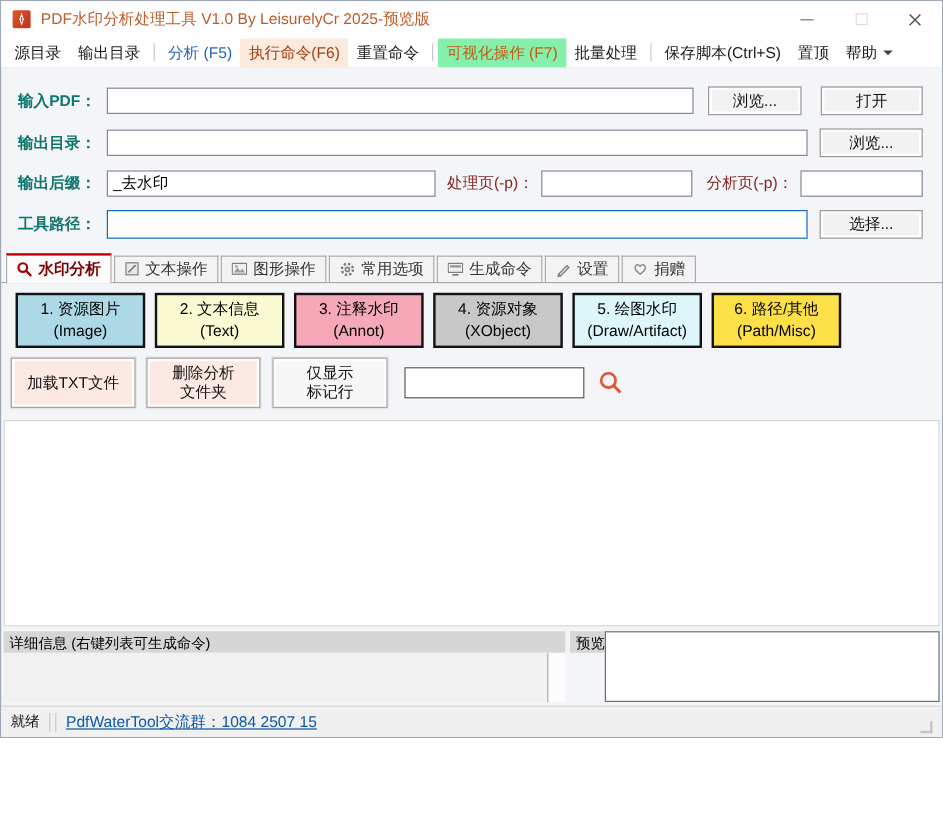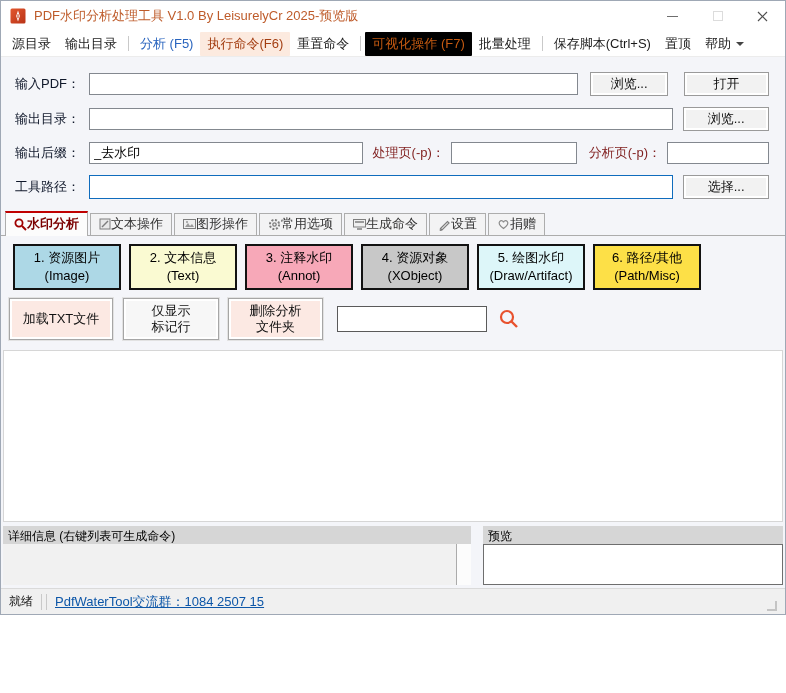--- a/index.html
+++ b/index.html
@@ -16,43 +16,43 @@
   .win-controls { margin-left:auto; display:flex; height:30px; }
   .wbtn { width:45px; height:30px; display:flex; align-items:center; justify-content:center; }
   .min-glyph { width:11px; height:0; border-top:1px solid #6E6E6E; }
   .max-glyph { width:10px; height:10px; border:1px solid #DCDCDC; }
   
   .menubar { height:26px; background:#FFFFFF; border-bottom:1px solid #ECECEC;
     display:flex; align-items:center; padding:0 4px; flex:0 0 auto; }
   .mitem { font-size:13px; color:#1A1A1A; padding:3px 7px; white-space:nowrap; cursor:default; border-radius:1px; }
   .m-blue { color:#2964BE; }
   .m-exec { color:#A33E12; background:#FCEADF; }
-  .m-vis  { color:#C55A11; background:#000000; }
+  .m-vis  { color:#C55A11; background:#86efac; }
   .msep { width:1px; height:15px; background:#C9C9C9; margin:0 4px; }
   .m-help { display:flex; align-items:center; gap:5px; }
   .dd-arrow { width:0; height:0; border-left:4px solid transparent; border-right:4px solid transparent; border-top:4px solid #444; }
   
   .form { padding:15px 16px 6px 14px; flex:0 0 auto; }
   .frow { display:flex; align-items:center; margin-bottom:11px; }
   .frow:last-child { margin-bottom:6px; }
-  .flabel { width:74px; font-size:13px; color:#0f172a; flex:0 0 auto; }
+  .flabel { width:74px; font-size:13px; color:#0f766e; flex:0 0 auto;font-weight:bold; }
   .tin { height:22px; border:1px solid #83888F; background:#FFFFFF; font-size:13px;
     padding:9px 4px; font-family:"Liberation Sans", sans-serif; outline:none; }
   .tin-blue { border:1px solid #0F6CBD; height:24px; }
   .wbutton {
     height:24px; font-size:13px; color:#111; text-align:center;
     background:#F2F2F2; border:1px solid #9A9A9A; box-shadow: inset 0 0 0 2px #FFFFFF;
     font-family:"Liberation Sans", sans-serif; cursor:default;
   }
   .w78 { width:78px; } .w86 { width:86px; }
   .inline-label { font-size:13px; color:#7f1d1d; white-space:nowrap; }
   
   .tabstrip { display:flex; align-items:flex-end; padding:0 0 0 4px; height:25px;
     border-bottom:1px solid #ACACAC; flex:0 0 auto; }
-  .tab { display:flex; align-items:center; font-size:13px; color:#333;
+  .tab { display:flex; align-items:center; gap:5px; font-size:13px; color:#333;
     padding:3px 8px 4px 8px; background:#F3F3F4; border:1px solid #ADADAD; border-bottom:none;
     margin-right:2px; height:22px; cursor:default; }
   .tab svg { flex:0 0 auto; }
   .tab.active { background:#FCFCFC; color:#7B0000; font-weight:bold;
     border-top:2px solid #C00000; height:25px; margin-bottom:-1px; }
   
   .tabpage { flex:1 1 auto; display:flex; flex-direction:column; padding-top:8px; }
   .catrow { display:flex; gap:8px; padding-left:12px; flex:0 0 auto; }
   .cat { width:108px; height:46px; border:2px solid #121212; display:flex; flex-direction:column;
     justify-content:center; align-items:center; font-size:13px; color:#000; line-height:1.35; cursor:default; }
@@ -62,21 +62,21 @@
     display:flex; flex-direction:column; justify-content:center; cursor:default; }
   .abtn-pink { background:#FCE9E3; }
   .abtn-plain { background:#F7F7F7; }
   .a1 { width:104px; } .a2 { width:95px; margin-left:9px; } .a3 { width:96px; margin-left:10px; }
   .search-in { width:150px; height:26px; border:1px solid #5A5A5A; margin-left:14px; }
   .mag { margin-left:11px; }
   .listarea { margin:10px 2px 0 2px; height:172px; background:#FFFFFF; border:1px solid #D6D6D6; flex:0 0 auto; }
   
   .detailrow { display:flex; margin:4px 2px 0 2px; flex:1 1 auto; min-height:0; }
   .dpanel { width:468px; display:flex; flex-direction:column; flex:0 0 auto; }
-  .ppanel { flex:1 1 auto; margin-left:12px; display:flex; flex-direction:column; }
+  .ppanel { flex:1 1 auto; margin-left:4px; display:flex; flex-direction:row; }
   .phead { height:18px; background:#D6D6D6; font-size:12px; color:#000; padding:2px 0 0 5px; flex:0 0 auto; }
   .dbody { flex:1 1 auto; display:flex; min-height:0; }
   .dlist { flex:1 1 auto; background:#F1F1F1; }
   .dscroll { width:15px; background:#FCFCFC; border-left:1px solid #ABABAB; }
   .pbody { flex:1 1 auto; background:#FFFFFF; border:1px solid #6E6E6E; min-height:0; }
   
   .statusbar { height:26px; margin-top:3px; background:#F0F0F0; border-top:1px solid #DADADA;
     display:flex; align-items:center; padding:0 8px; flex:0 0 auto; }
   .status-text { font-size:12px; color:#111; }
   .ssep { width:1px; height:16px; background:#C9C9C9; margin:0 2px; }
@@ -243,27 +243,27 @@
       <div class="cat" style="background: #fde047;">
         <span>6. 路径/其他</span>
         <span>(Path/Misc)</span>
       </div>
     </div>
 
     <div class="actrow">
       <div class="abtn abtn-pink a1">
         <span>加载TXT文件</span>
       </div>
+      <div class="abtn abtn-pink a2">
+        <span>删除分析</span>
+        <span>文件夹</span>
+      </div>
       <div class="abtn abtn-plain a3">
         <span>仅显示</span>
         <span>标记行</span>
-      </div>
-      <div class="abtn abtn-pink a2">
-        <span>删除分析</span>
-        <span>文件夹</span>
       </div>
       <input class="tin search-in" value="" style="">
       <svg class="mag" width="22" height="22" viewBox="0 0 22 22">
         <circle cx="9" cy="9" r="6" fill="none" stroke="#E8512D" stroke-width="2.2"></circle>
         <path d="M13.5 13.5 L19 19" stroke="#E8512D" stroke-width="2.4"></path>
       </svg>
     </div>
 
     <div class="listarea"></div>
 

